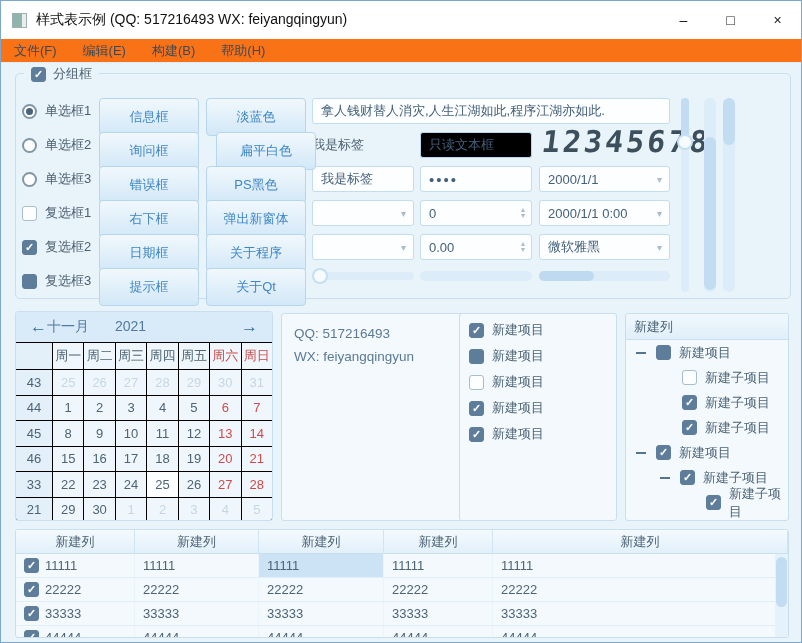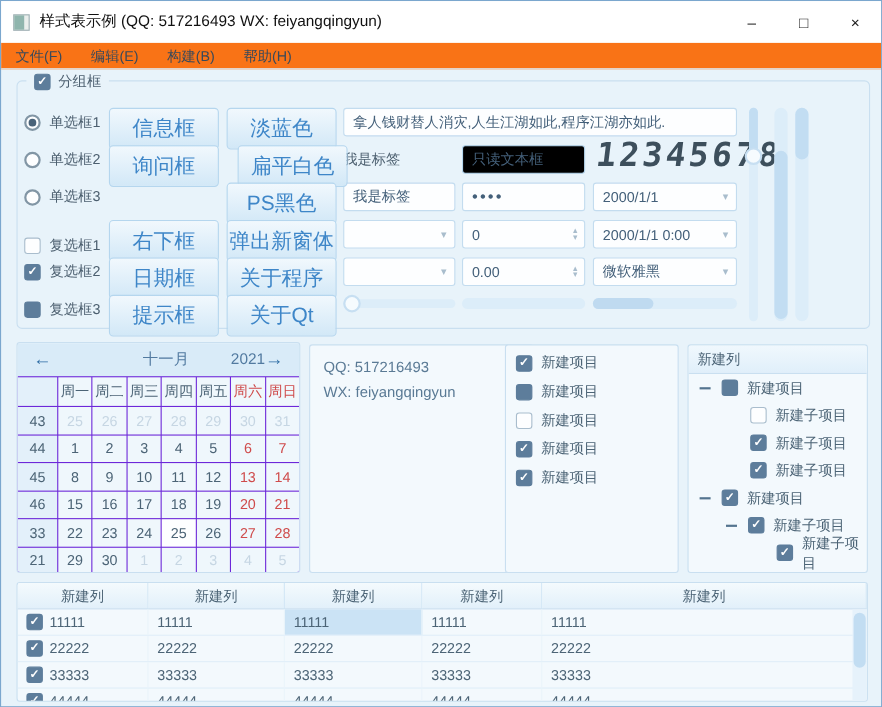--- a/index.html
+++ b/index.html
@@ -18,21 +18,21 @@
   .wbtn { width:47px; height:38px; display:flex; align-items:center; justify-content:center;
           font-size:14px; color:#222; cursor:default; }
 
   
   .menubar { position:absolute; left:0; top:38px; width:100%; height:24px; background:#f97316;
              border-bottom:1px solid #DCEBF6; display:flex; align-items:center; }
   .menu-item { padding:0 13px; height:24px; line-height:24px; color:#39495A; font-size:13px; }
 
   
   .btn { position:absolute; width:100px; height:38px; background:linear-gradient(#F1F8FD,#D2E8F7);
-         border:1px solid #B5D6EE; border-radius:4px; color:#3E86C8; font-size:19px;
+         border:1px solid #B5D6EE; border-radius:4px; color:#3E86C8; font-size:13px;
          display:flex; align-items:center; justify-content:center; }
   .input { position:absolute; background:#FDFEFF; border:1px solid #C3DCEF; border-radius:3px;
            color:#44607A; display:flex; align-items:center; padding:0 8px; overflow:hidden; }
   .input.readonly { background:#000000; border-color:#B5D6EE; }
   .plain-label { position:absolute; color:#4C5F6F; }
   .arrow { position:absolute; right:7px; color:#A9BDCD; font-size:10px; }
   .spinner { position:absolute; right:6px; display:flex; flex-direction:column; line-height:6px;
              color:#A9BDCD; font-size:8px; }
   .pwd { font-size:15px; letter-spacing:2px; color:#44607A; }
   .lcd { position:absolute; font-family:"DejaVu Sans Mono", monospace; font-size:30px; font-weight:bold;
@@ -87,23 +87,23 @@
   #v-scroll1 .thumb { left:0; top:39px; width:12px; height:153px; }
   #v-scroll2 { left:707px; top:24px; width:12px; height:194px; position:absolute; }
   #v-scroll2 .thumb { left:0; top:0; width:12px; height:47px; }
 
   
   #calendar { position:absolute; left:14px; top:310px; width:258px; height:210px;
               border:1px solid #C9DFF0; border-radius:3px; background:#EFF7FC; overflow:hidden; }
   .cal-nav { height:30px; background:#D9EBF8; display:flex; align-items:center; padding:0 14px;
              color:#527AA0; font-size:14px; }
   .cal-arrow { color:#2F6EA5; font-size:17px; font-weight:bold; }
-  .cal-mid { flex:1; display:flex; justify-content:flex-end; gap:38px; }
+  .cal-mid { flex:1; display:flex; justify-content:flex-start; gap:26px; }
   .cal-grid { display:grid; grid-template-columns:36px repeat(7,1fr);
-              grid-template-rows:26px repeat(6,1fr); height:180px; background:#6d28d9;
+              grid-template-rows:26px repeat(6,1fr); height:180px; background:#000000;
               grid-gap:1px; padding-top:1px; }
   .cal-grid span { background:#EFF7FC; display:flex; align-items:center; justify-content:center;
                    color:#4C6476; font-size:13px; }
   .cal-grid .wkend { color:#CF4B4B; }
   .cal-grid .wn { background:#E3F0FA; }
   .cal-grid .m { color:#C6D6E3; }
   .cal-grid .r { color:#CF4B4B; }
   .cal-grid .s { background:#FDFEFF; }
 
   
@@ -242,36 +242,37 @@
         <span>单选框1</span>
       </div>
       <div class="sel-row" style="top: 58px;">
         <span class="radio"></span>
         <span>单选框2</span>
       </div>
       <div class="sel-row" style="top: 92px;">
         <span class="radio"></span>
         <span>单选框3</span>
       </div>
-      <div class="sel-row" style="top: 136px; text-align: right;">
+      <div class="sel-row" style="top: 126px; text-align: right;">
         <span class="cb unchecked"></span>
         <span>复选框1</span>
       </div>
       <div class="sel-row" style="top: 160px;">
         <span class="cb checked">
           <span class="tick">✓</span>
         </span>
         <span>复选框2</span>
       </div>
       <div class="sel-row" style="top: 194px;">
         <span class="cb partial"></span>
         <span>复选框3</span>
       </div>
       <div class="btn" style="left: 83px; top: 24px;">信息框</div>
       <div class="btn" style="left: 83px; top: 58px;">询问框</div>
+      <div class="btn" style="left: 83px; top: 92px;">错误框</div>
       <div class="btn" style="left: 83px; top: 126px;">右下框</div>
       <div class="btn" style="left: 83px; top: 160px;">日期框</div>
       <div class="btn" style="left: 83px; top: 194px;">提示框</div>
       <div class="btn" style="left: 190px; top: 24px;">淡蓝色</div>
       <div class="btn" style="left: 200px; top: 58px;">扁平白色</div>
       <div class="btn" style="left: 190px; top: 92px;">PS黑色</div>
       <div class="btn" style="left: 190px; top: 126px;">弹出新窗体</div>
       <div class="btn" style="left: 190px; top: 160px;">关于程序</div>
       <div class="btn" style="left: 190px; top: 194px;">关于Qt</div>
     </div>

